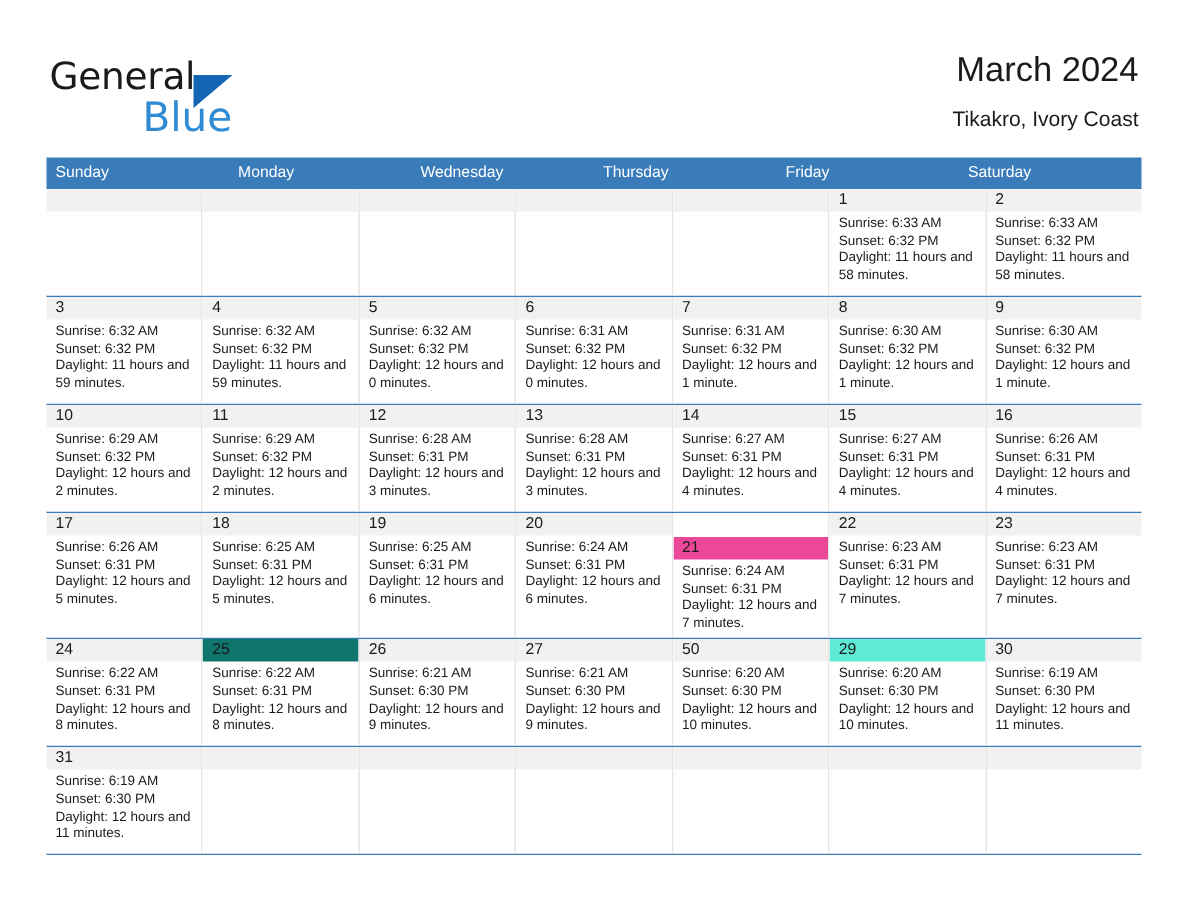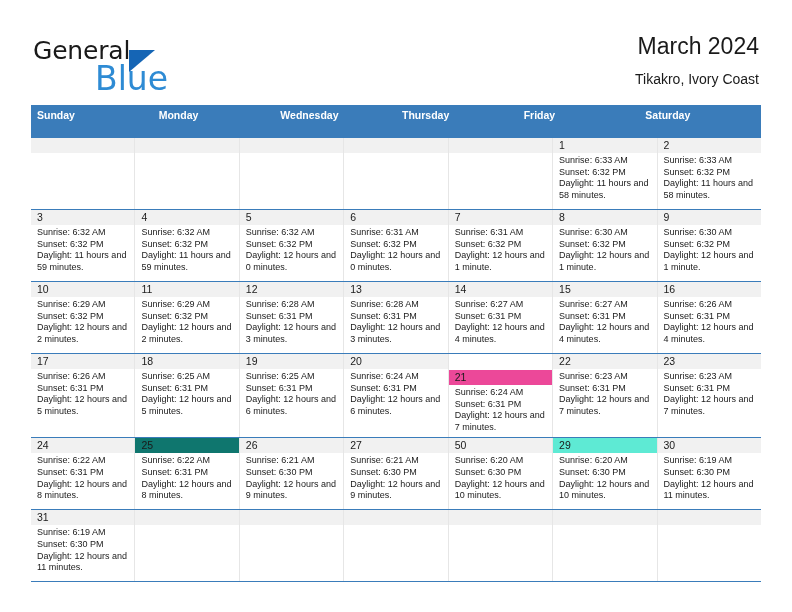--- a/index.html
+++ b/index.html
@@ -52,21 +52,21 @@
     top: 12px;
     width: 0;
     height: 0;
     border-left: 26px solid #1565b5;
     border-bottom: 22px solid transparent;
   }
   .brand-line2 {
     position: absolute;
     left: 62px;
     top: 28px;
-    font-size: 33px;
+    font-size: 27px;
     line-height: 26px;
     color: #2e8bd4;
     font-family: "DejaVu Sans", sans-serif;
     font-weight: 400;
   }
 
   .title-block {
     position: absolute;
     right: 0;
     top: 0;
@@ -91,22 +91,21 @@
   
   .calendar {
     position: absolute;
     left: 31px;
     top: 105px;
     width: 730px;
   }
   .weekdays {
     display: flex;
     background: #3a7cba;
-    height: 33px;
-    font-weight: bold;
+    height: 21px;
   }
   .weekday {
     flex: 1 1 0;
     color: #ffffff;
     font-size: 10.5px;
     line-height: 21px;
     padding-left: 6px;
     box-sizing: border-box;
     white-space: nowrap;
     overflow: hidden;

